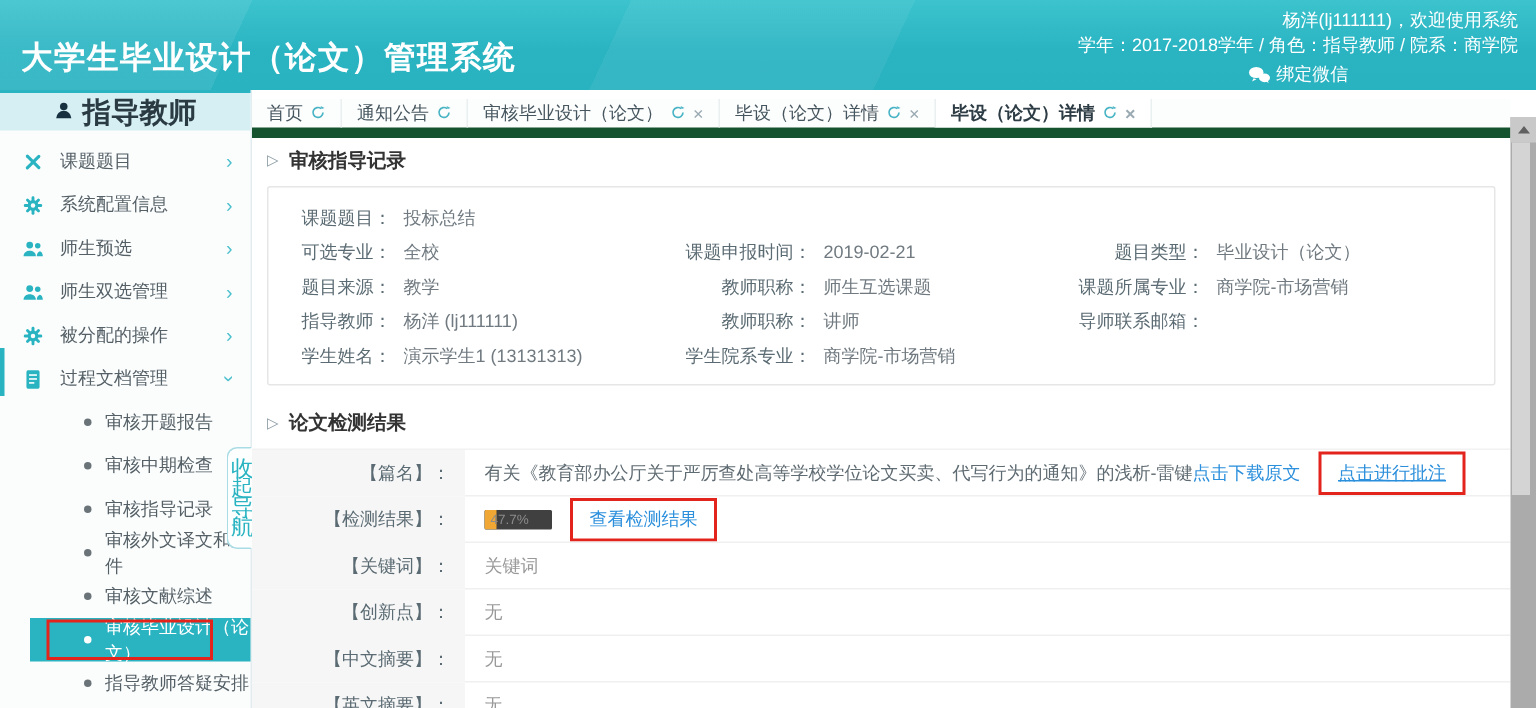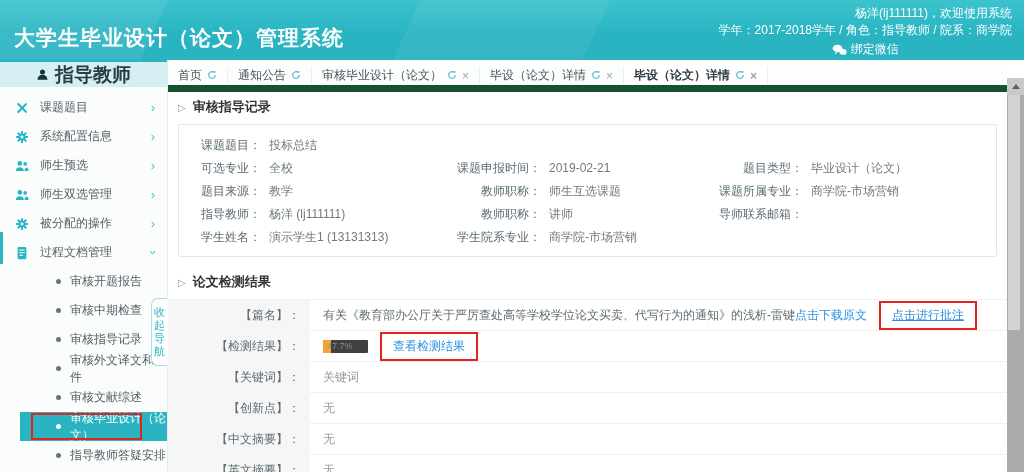--- a/index.html
+++ b/index.html
@@ -38,21 +38,21 @@
   .nav-item .chev { margin-left:auto; color:#4cc0cd; font-size:13px; }
   .chev.down { transform:rotate(90deg); }
   .sub-item { position:relative; height:29px; display:flex; align-items:center; padding-left:36px; color:#556066; cursor:pointer;margin-left:20px; }
   .sub-item .bullet { width:5px; height:5px; border-radius:50%; background:#6a7478; margin-right:9px; flex:none; }
   .sub-item.active { background:#2ab4c2; color:#fff; }
   .sub-item.active .bullet { background:#fff; }
   .red-annot { position:absolute; left:11px; right:25px; top:1px; bottom:1px; border:2px solid #e3241d; pointer-events:none; }
   .collapse-tab {
     position:absolute; top:238px; right:-1px; width:17px; padding:7px 2px;
     background:#fdffff; border:1px solid #a9dce4; border-right:1px solid #fdffff;
-    border-radius:7px 0 0 7px; color:#2ab4c2; font-size:11px; line-height:13px;
+    border-radius:7px 0 0 7px; color:#2ab4c2; font-size:15px; line-height:13px;
     text-align:center; word-break:break-all; cursor:pointer;
   }
   .left-scroll-hint { position:absolute; left:0; top:172px; width:3px; height:32px; background:#2ab4c2; }
   
   .content { position:absolute; top:60px; left:168px; right:0; bottom:0; background:#fff; }
   .tabbar {
     position:absolute; top:6px; left:0; right:17px; height:26px;
     display:flex; align-items:stretch; background:#fcfdfd;
     border-bottom:7px solid #14532d; font-size:12px;
   }

